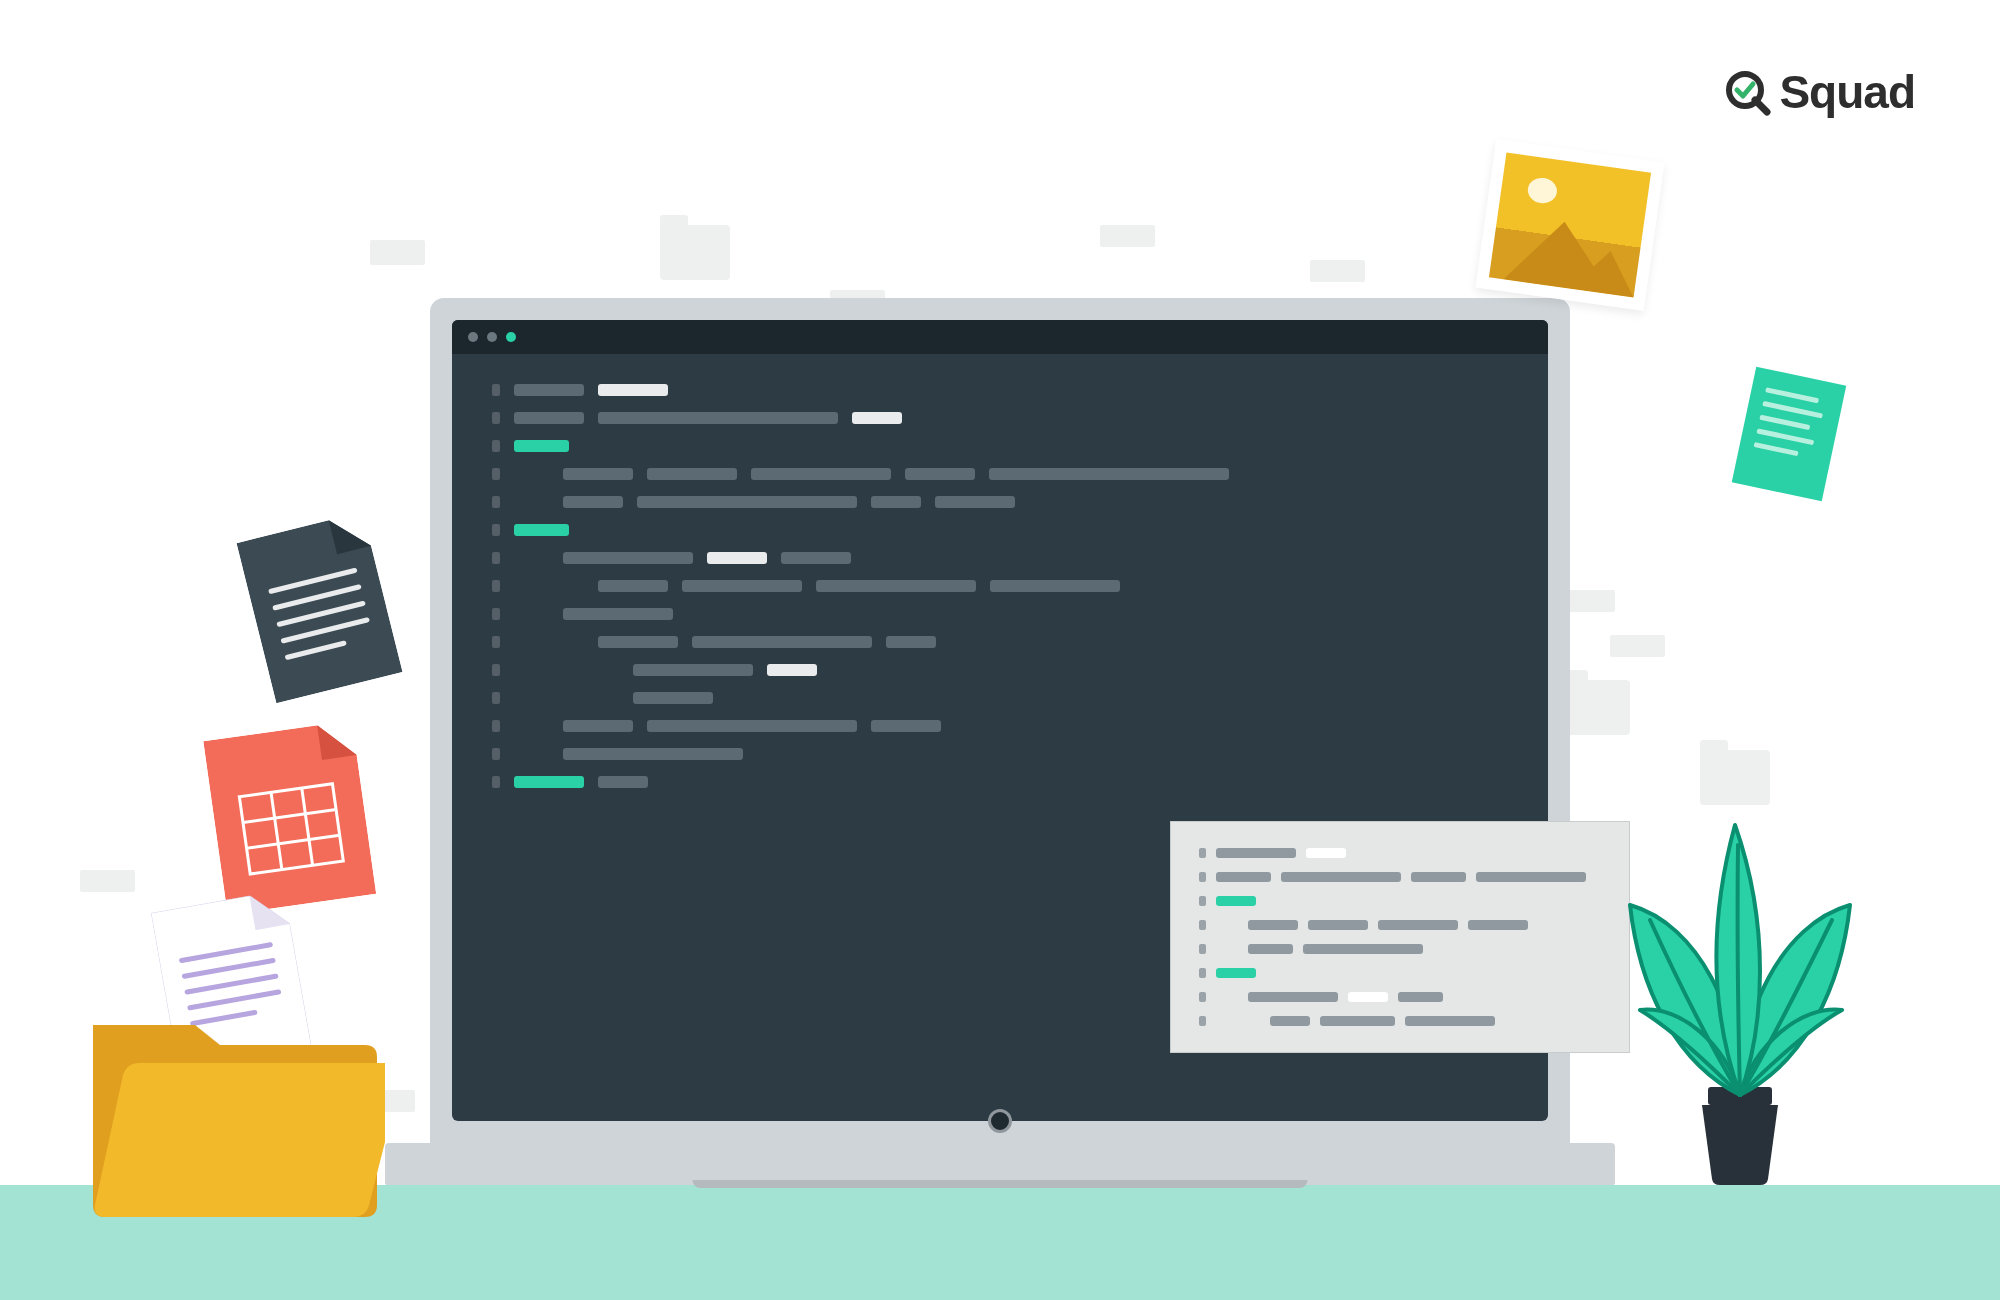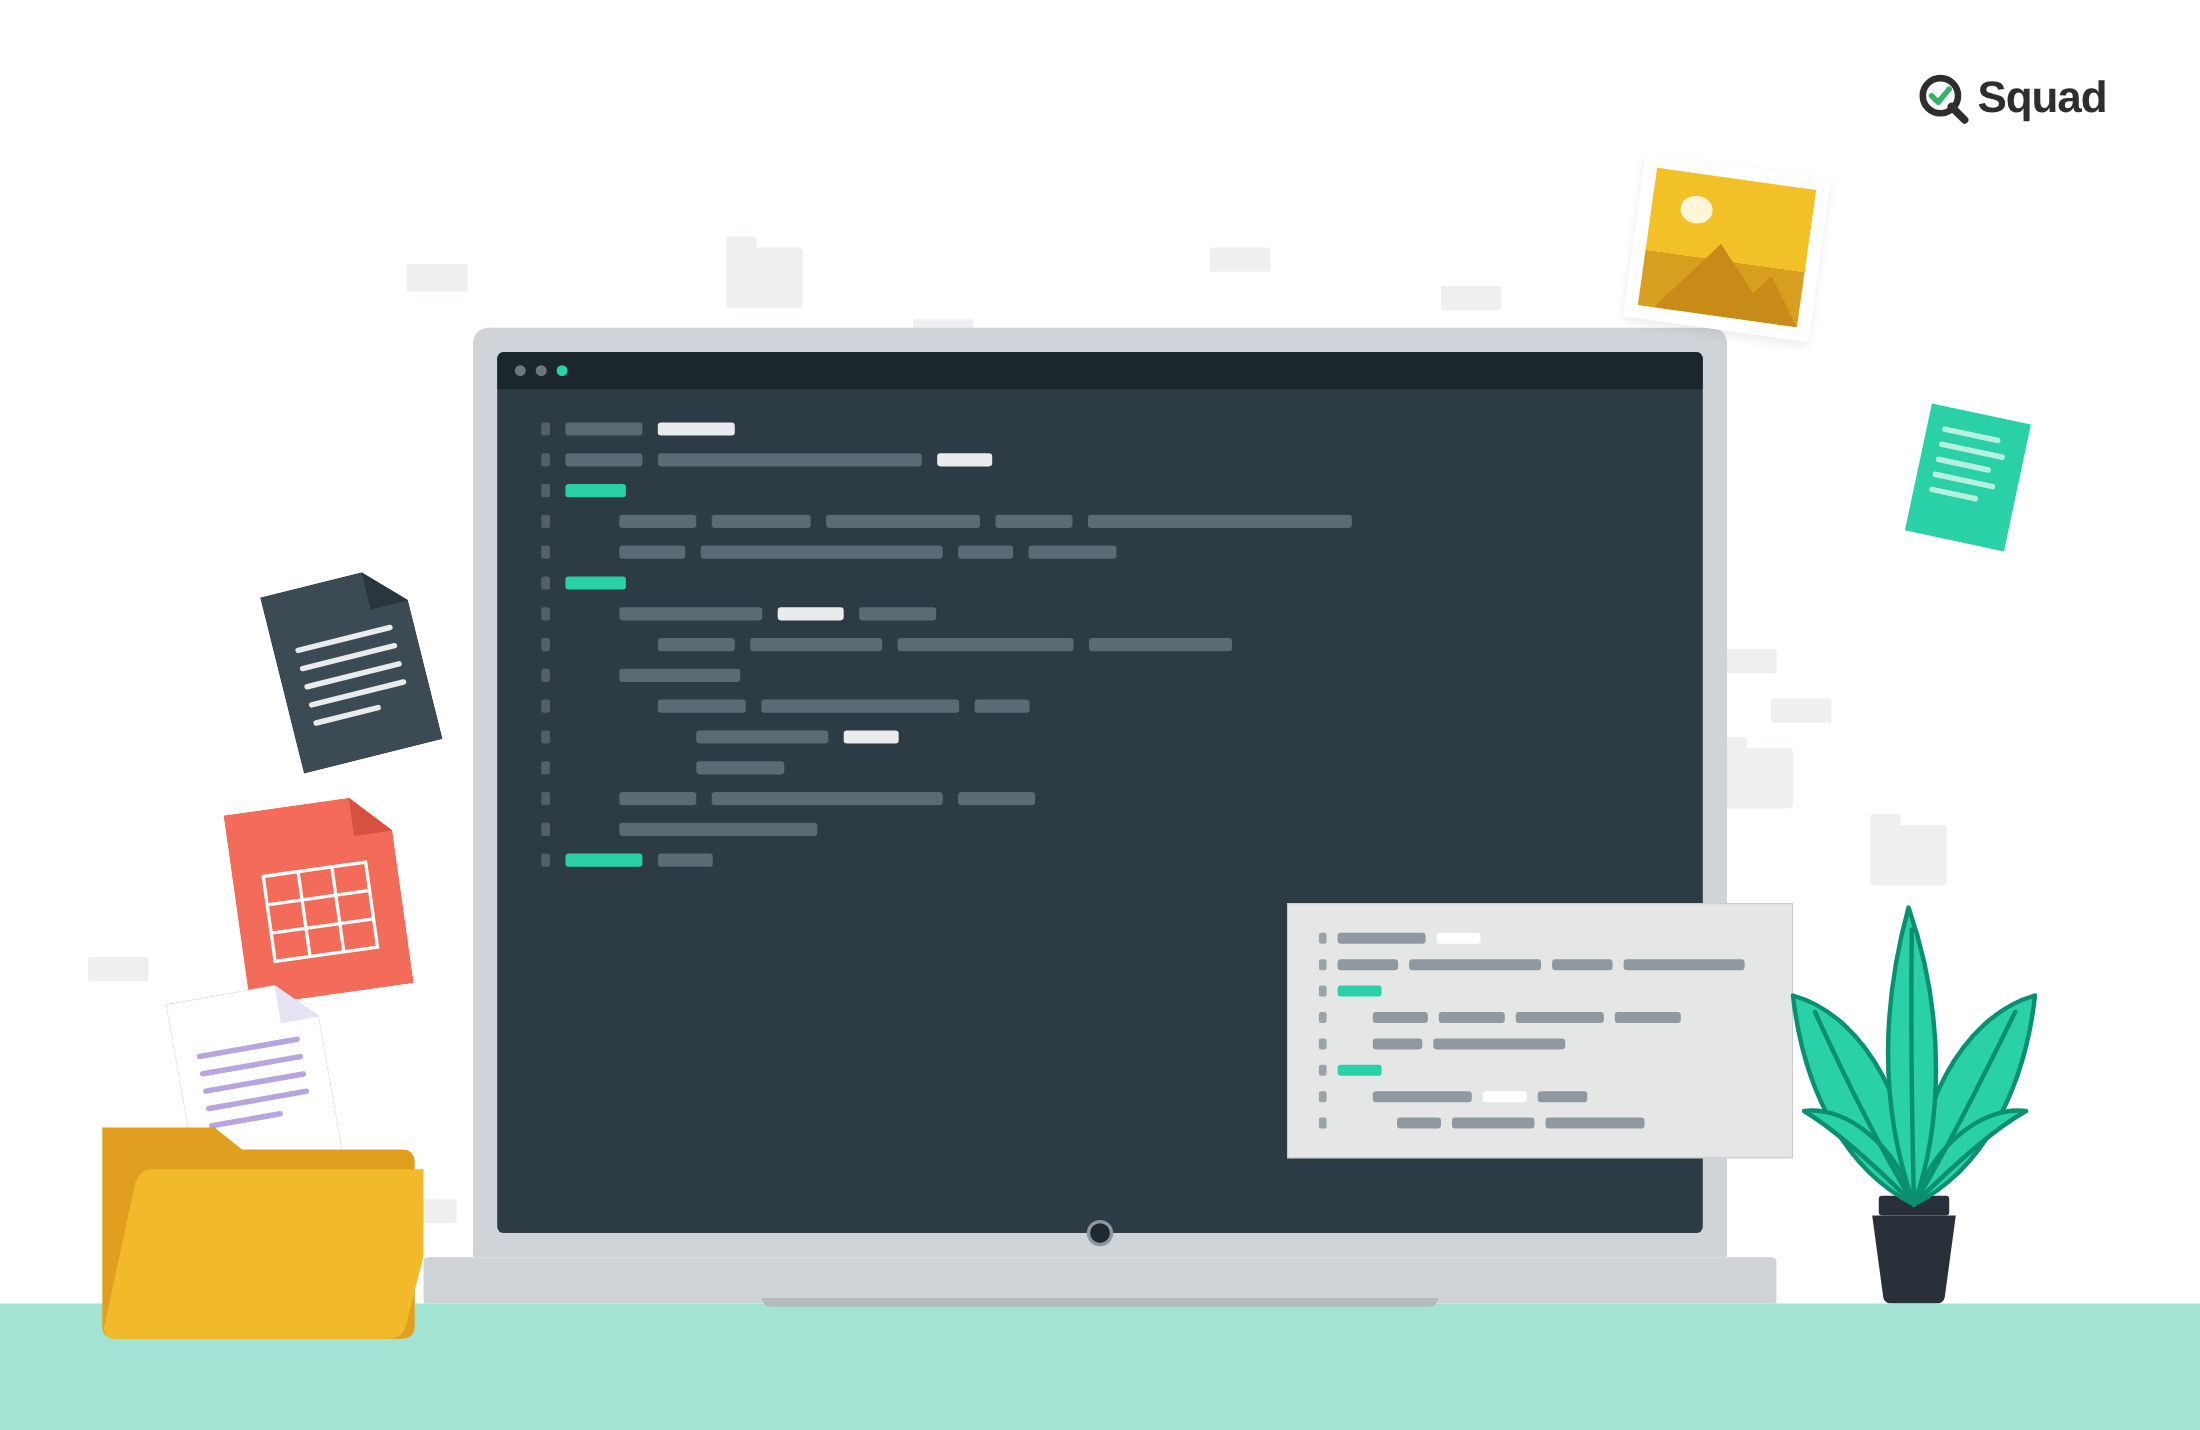--- a/index.html
+++ b/index.html
@@ -20,21 +20,21 @@
     display: flex;
     align-items: center;
     gap: 8px;
   }
   .logo-mark {
     width: 48px;
     height: 48px;
     position: relative;
   }
   .logo-text {
-    font-size: 40px;
+    font-size: 46px;
     font-weight: 700;
     color: #2e2e2e;
     letter-spacing: -1px;
   }
 
   
   .ground {
     position: absolute;
     left: 0;
     right: 0;

